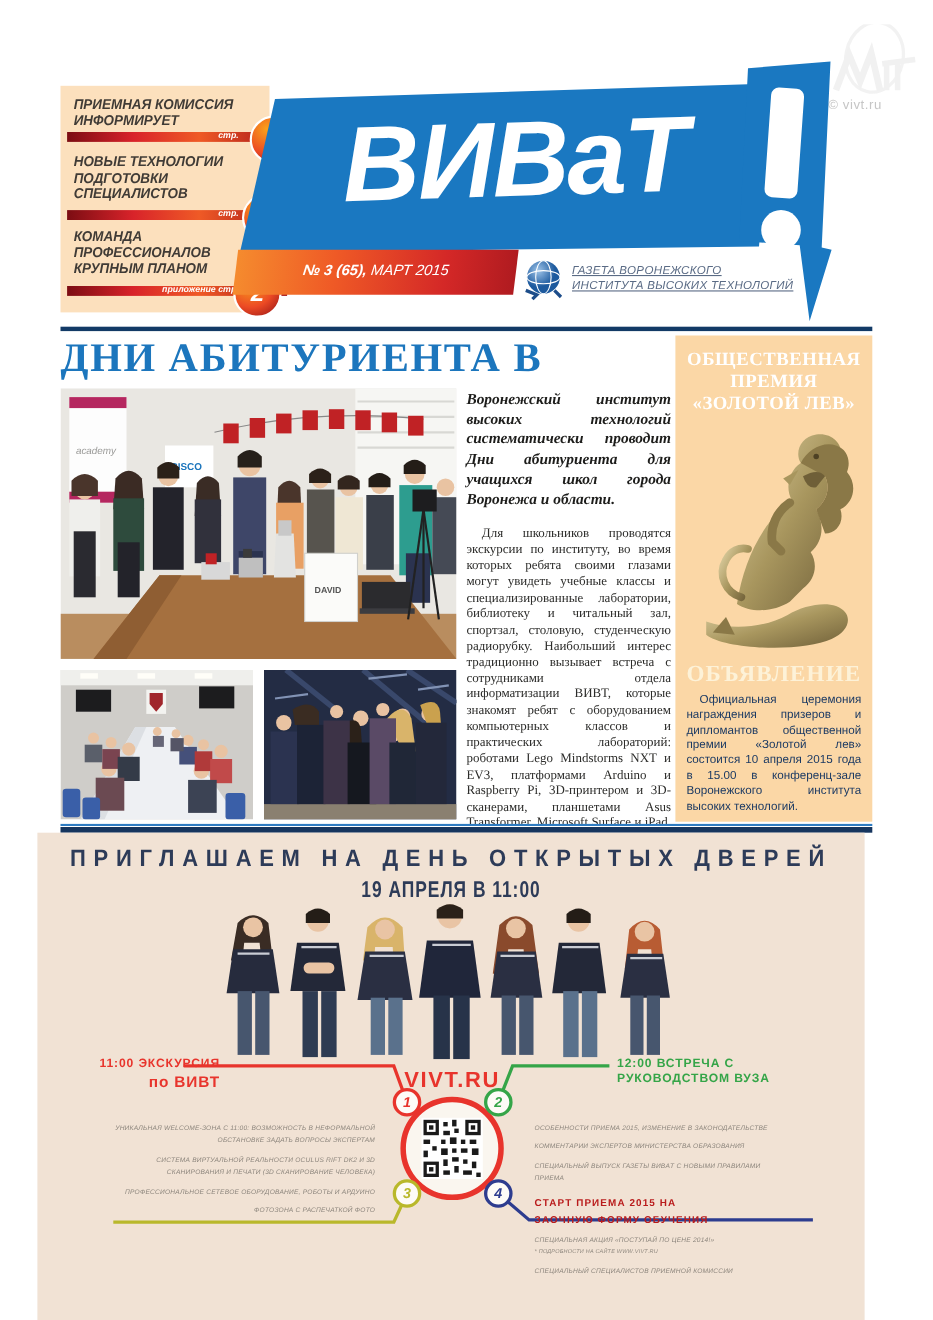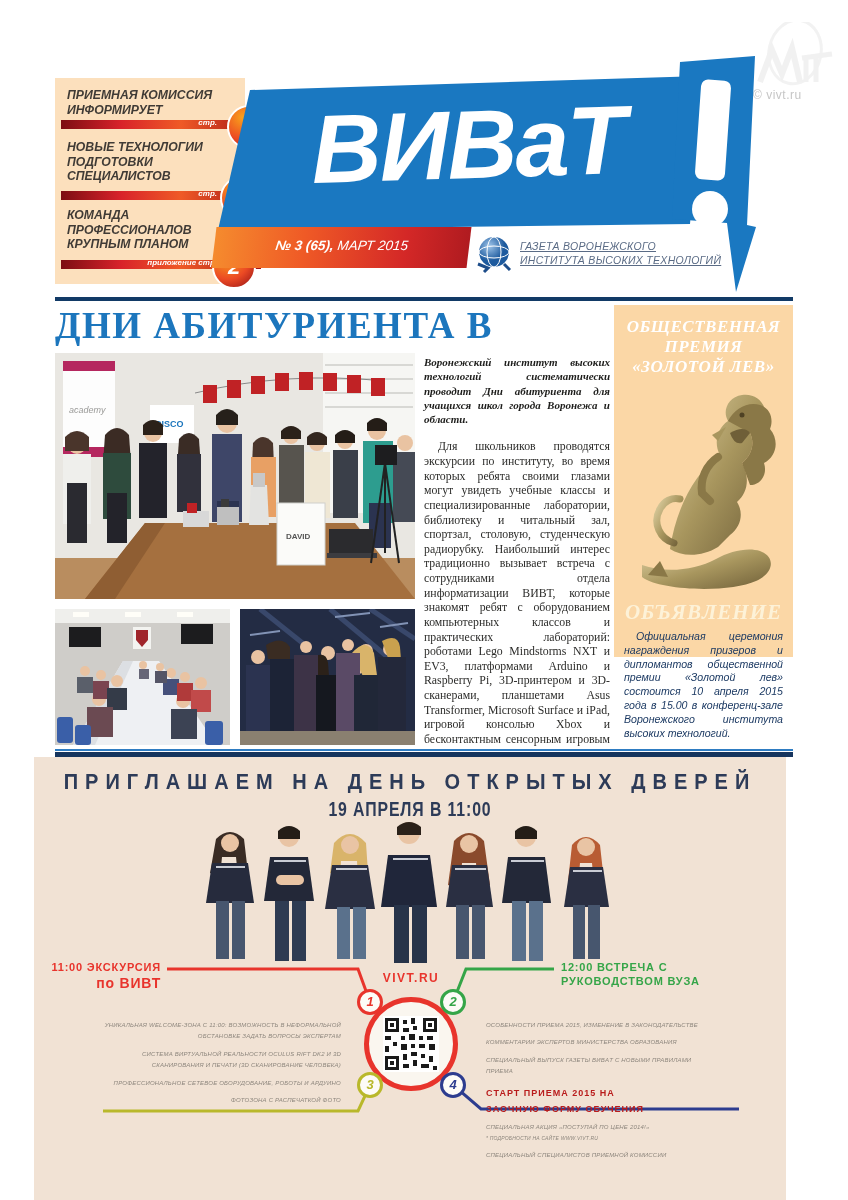--- a/index.html
+++ b/index.html
@@ -34,25 +34,25 @@
              letter-spacing:.3px;font-style:italic;text-decoration:underline;}
   .pub-logo{position:absolute;left:474px;top:234px;}
 
   
   .rule-top{position:absolute;left:55px;top:297px;width:738px;height:4px;background:#123a66;}
   .headline{position:absolute;left:55px;top:304px;width:556px;color:#1c76bd;
             font-family:"Liberation Serif",serif;font-weight:bold;font-size:37px;letter-spacing:1.5px;}
   .photo{position:absolute;border:0;}
   .body-col{position:absolute;left:424px;top:355px;width:186px;color:#2c2c2a;
             font-family:"Liberation Serif",serif;font-size:11.8px;line-height:1.24;text-align:justify;}
-  .lead{font-weight:bold;font-style:italic;font-size:11px;line-height:1.3;color:#1d1d1b;}
+  .lead{font-weight:bold;font-style:italic;font-size:14px;line-height:1.3;color:#1d1d1b;}
   .body-col p{margin:0 0 0 0;text-indent:14px;}
   .body-col p.p1{margin-top:13px;}
 
-  .aside{position:absolute;left:614px;top:305px;width:179px;height:352px;background:#fbd7a6;font-style:italic;}
+  .aside{position:absolute;left:614px;top:305px;width:179px;height:442px;background:#fbd7a6;}
   .award-title{margin:12px 6px 4px;color:#fff;text-align:center;font-family:"Liberation Serif",serif;
                font-weight:bold;font-size:17px;line-height:1.18;letter-spacing:.5px;}
   .lion{display:block;margin:2px auto 0;}
   .announce-title{margin-top:4px;text-align:center;color:#fdf2d8;font-family:"Liberation Serif",serif;
                   font-weight:bold;font-size:21px;letter-spacing:1px;}
   .announce-text{margin:5px 10px 0;color:#1c3a63;font-size:10.6px;line-height:1.3;text-align:justify;text-indent:12px;}
   .rule-bottom{position:absolute;left:55px;top:749px;width:738px;height:8px;
                background:linear-gradient(#2e7cc2 0,#2e7cc2 2px,#fff 2px,#fff 3px,#16355e 3px,#16355e 8px);}
 
   
@@ -63,24 +63,24 @@
            font-weight:bold;font-size:18px;letter-spacing:1px;transform:scale(.88,1.15);}
   .students{position:absolute;left:170px;top:64px;}
   .connectors{position:absolute;left:0;top:0;pointer-events:none;}
 
   .step-badge{position:absolute;width:20px;height:20px;border-radius:50%;background:#fdfbf7;
               border:3px solid;text-align:center;font-size:13px;font-weight:bold;font-style:italic;line-height:20px;}
   .qr-ring{position:absolute;left:330px;top:240px;width:84px;height:84px;border:5px solid #e8342c;
            border-radius:50%;background:#faf6ef;}
   .qr-ring svg{display:block;margin:14px auto 0;}
   .site-label{position:absolute;left:297px;top:214px;width:160px;text-align:center;color:#e8342c;
-              font-weight:bold;font-size:12px;letter-spacing:1.5px;}
+              font-weight:bold;font-size:20px;letter-spacing:1.5px;}
 
   .h-step{position:absolute;font-weight:bold;letter-spacing:.8px;line-height:1.25;}
-  .h1r{left:0;width:127px;top:204px;text-align:right;color:#e8342c;font-size:11px;}
+  .h1r{left:0;width:127px;top:204px;text-align:right;color:#e8342c;font-size:11px;padding-left:39px;}
   .h1r .l2{font-size:14px;}
   .h2g{left:527px;width:215px;top:204px;color:#35a548;font-size:11px;}
   .h3y{left:20px;width:287px;top:331px;text-align:right;color:#b9b82b;font-size:10.5px;}
   .h4n{left:452px;width:270px;top:328px;color:#b91c1c;font-size:12.5px;font-variant-caps:all-small-caps;letter-spacing:1px;}
 
   .details{position:absolute;color:#8d867d;font-size:8.8px;font-style:italic;line-height:1.3;
            font-variant-caps:all-small-caps;letter-spacing:.2px;}
   .details div{margin-bottom:6px;}
   .d1{left:60px;width:247px;top:262px;text-align:right;}
   .d2{left:452px;width:218px;top:262px;}

